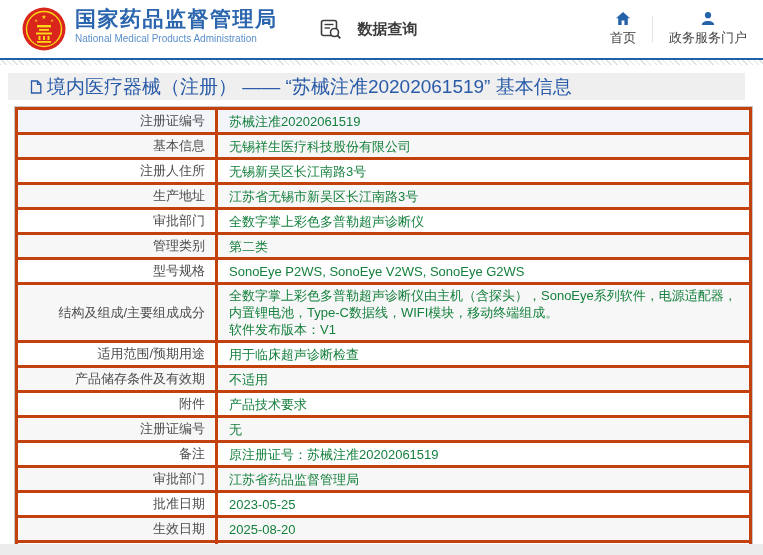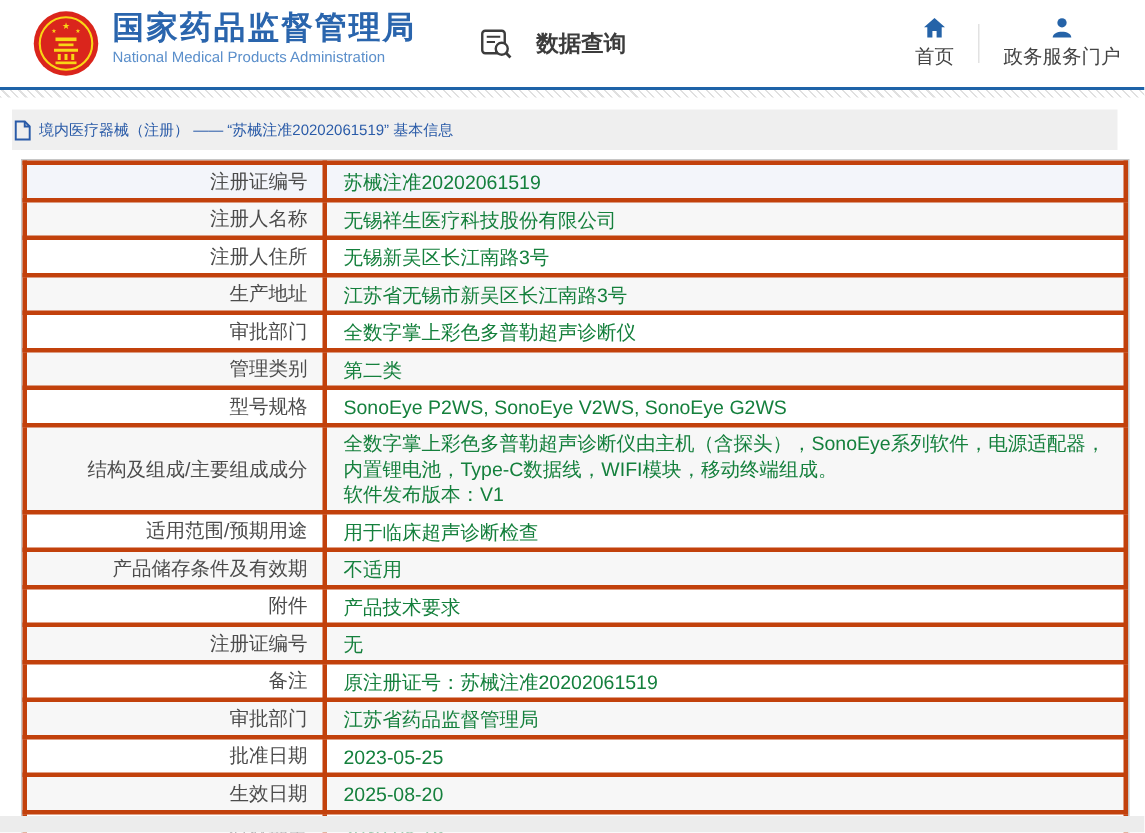--- a/index.html
+++ b/index.html
@@ -23,22 +23,22 @@
   .nav-divider { width:1px; height:26px; background:#e2e2e2; }
 
   
   .blue-line { height:2px; background:#1e63a8; }
   .hatch-strip { height:5px;
     background:repeating-linear-gradient(45deg,#e0e0e0 0 1px,transparent 1px 4px); }
 
   
   .breadcrumb {
     margin:8px 18px 0 8px; height:27px; background:#efefef;
-    display:flex; align-items:center; gap:5px; padding-left:1px;
-    font-size:10px; color:#2a5ba8;
+    display:flex; align-items:center; gap:5px; padding-left:22px;
+    font-size:19px; color:#2a5ba8;
   }
 
   
   .table-wrap { margin:6px 10px 0 14px; width:739px; border:1px solid #c6c6c6; }
   table { width:100%; border-collapse:collapse; table-layout:fixed; }
   td { border:3px solid #c2410c; font-size:13px; vertical-align:middle; }
   td.label-cell {
     width:200px; text-align:right; color:#4c4c4c;
     padding:2px 10px 2px 4px; height:20px;
   }
@@ -130,21 +130,21 @@
 </div>
 
 <div class="table-wrap">
   <table>
     <tbody id="info-tbody">
         <tr class="r-hl">
           <td class="label-cell">注册证编号</td>
           <td class="value-cell">苏械注准20202061519</td>
         </tr>
         <tr class="r-g">
-          <td class="label-cell">注册人名称</td>
+          <td class="label-cell">基本信息</td>
           <td class="value-cell">无锡祥生医疗科技股份有限公司</td>
         </tr>
         <tr class="r-w">
           <td class="label-cell">注册人住所</td>
           <td class="value-cell">无锡新吴区长江南路3号</td>
         </tr>
         <tr class="r-g">
           <td class="label-cell">生产地址</td>
           <td class="value-cell">江苏省无锡市新吴区长江南路3号</td>
         </tr>

